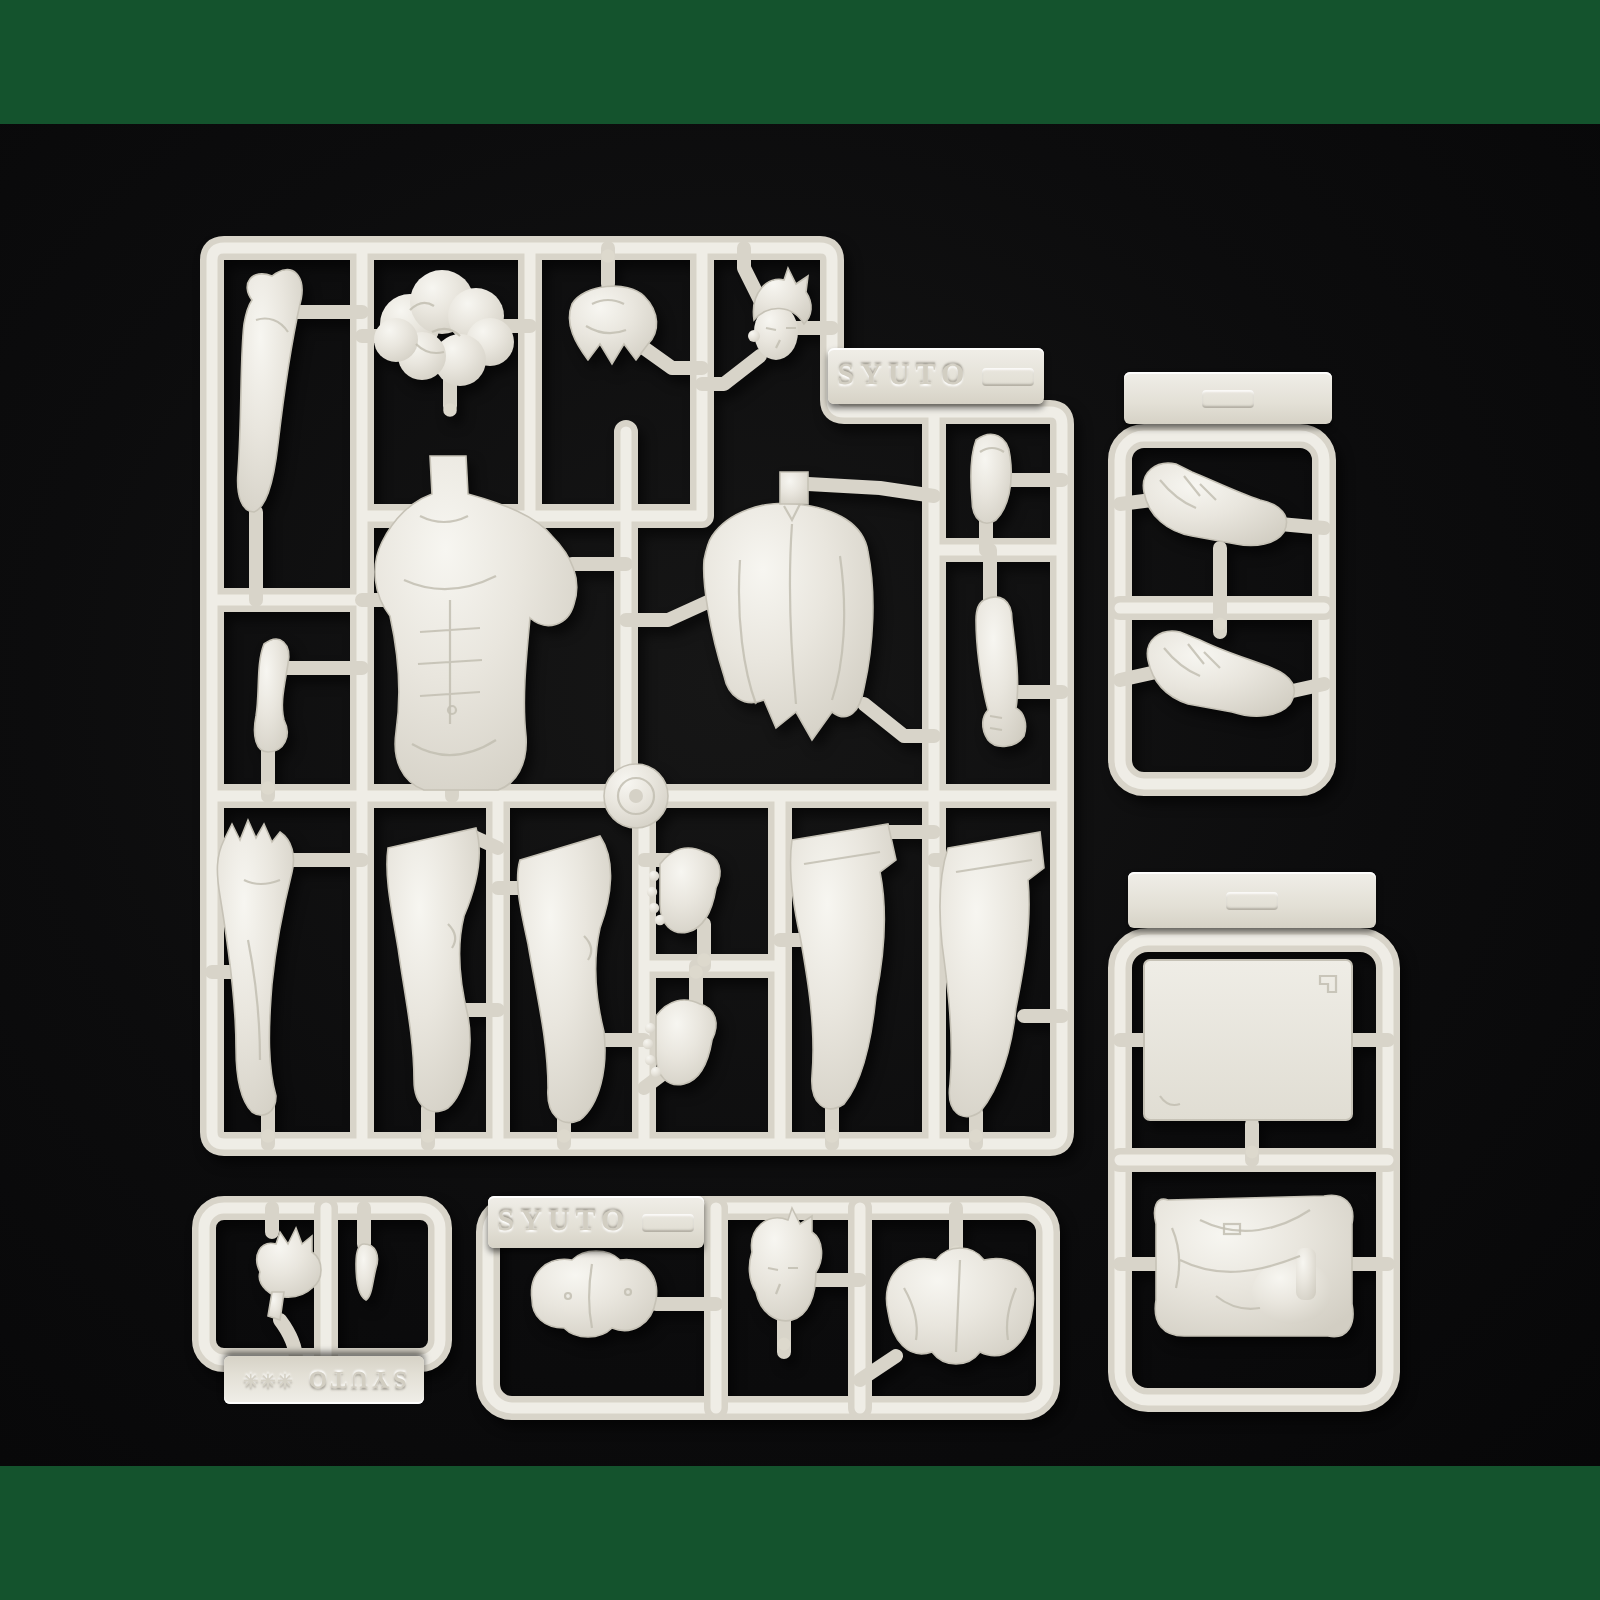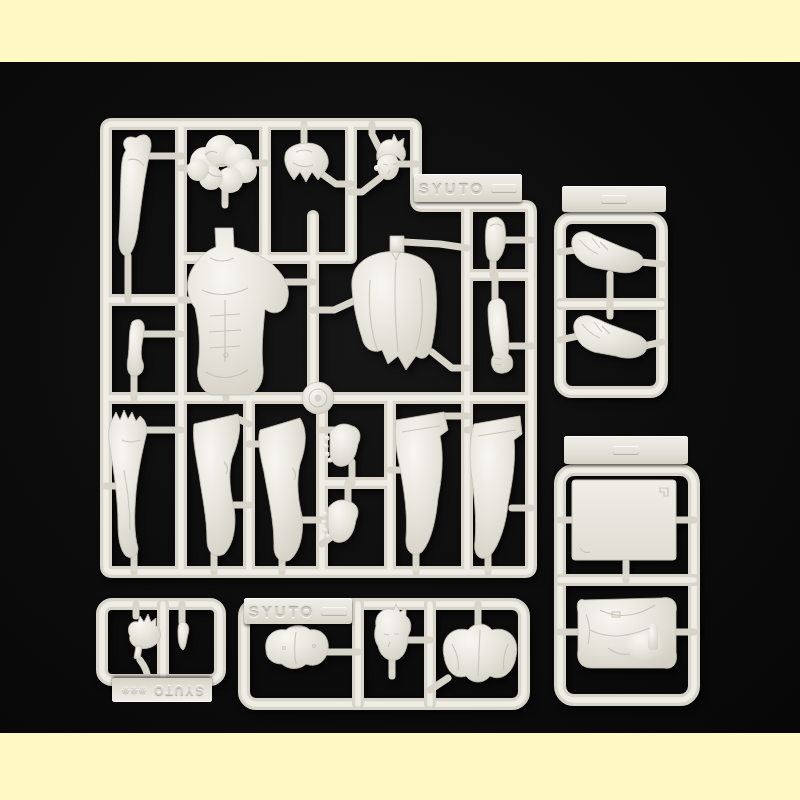--- a/index.html
+++ b/index.html
@@ -1,17 +1,17 @@
 <!DOCTYPE html>
 <html><head>
 <meta charset="utf-8">
 <style>
   html,body{margin:0;padding:0;background:#ffffff;}
-  .photo{position:relative;width:800px;height:800px;background:#fef9c3;overflow:hidden;
-         font-family:Liberation Sans, sans-serif;}
+  .photo{position:relative;width:800px;height:800px;background:#14532d;overflow:hidden;
+         font-family:Liberation Serif, serif;}
   .black-field{position:absolute;left:0;top:62px;width:800px;height:671px;
                background:radial-gradient(ellipse at 45% 42%, #161616 0%, #0c0c0d 55%, #070708 100%);}
   svg.scene{position:absolute;left:0;top:0;width:800px;height:800px;
             filter:drop-shadow(3px 4px 3px rgba(0,0,0,0.55));}
   .rod{fill:none;stroke:#d8d4c9;stroke-width:12;stroke-linecap:round;stroke-linejoin:round;}
   .rod-hi{fill:none;stroke:#efede6;stroke-width:5.5;stroke-linecap:round;stroke-linejoin:round;}
   .stub{fill:none;stroke:#d8d4c9;stroke-width:7;stroke-linecap:round;stroke-linejoin:round;}
   .part{fill:url(#gp);stroke:#c6c2b6;stroke-width:0.8;}
   .ns{stroke:none;}
   .pline{fill:none;stroke:#c2beb2;stroke-width:1.1;opacity:0.85;}

